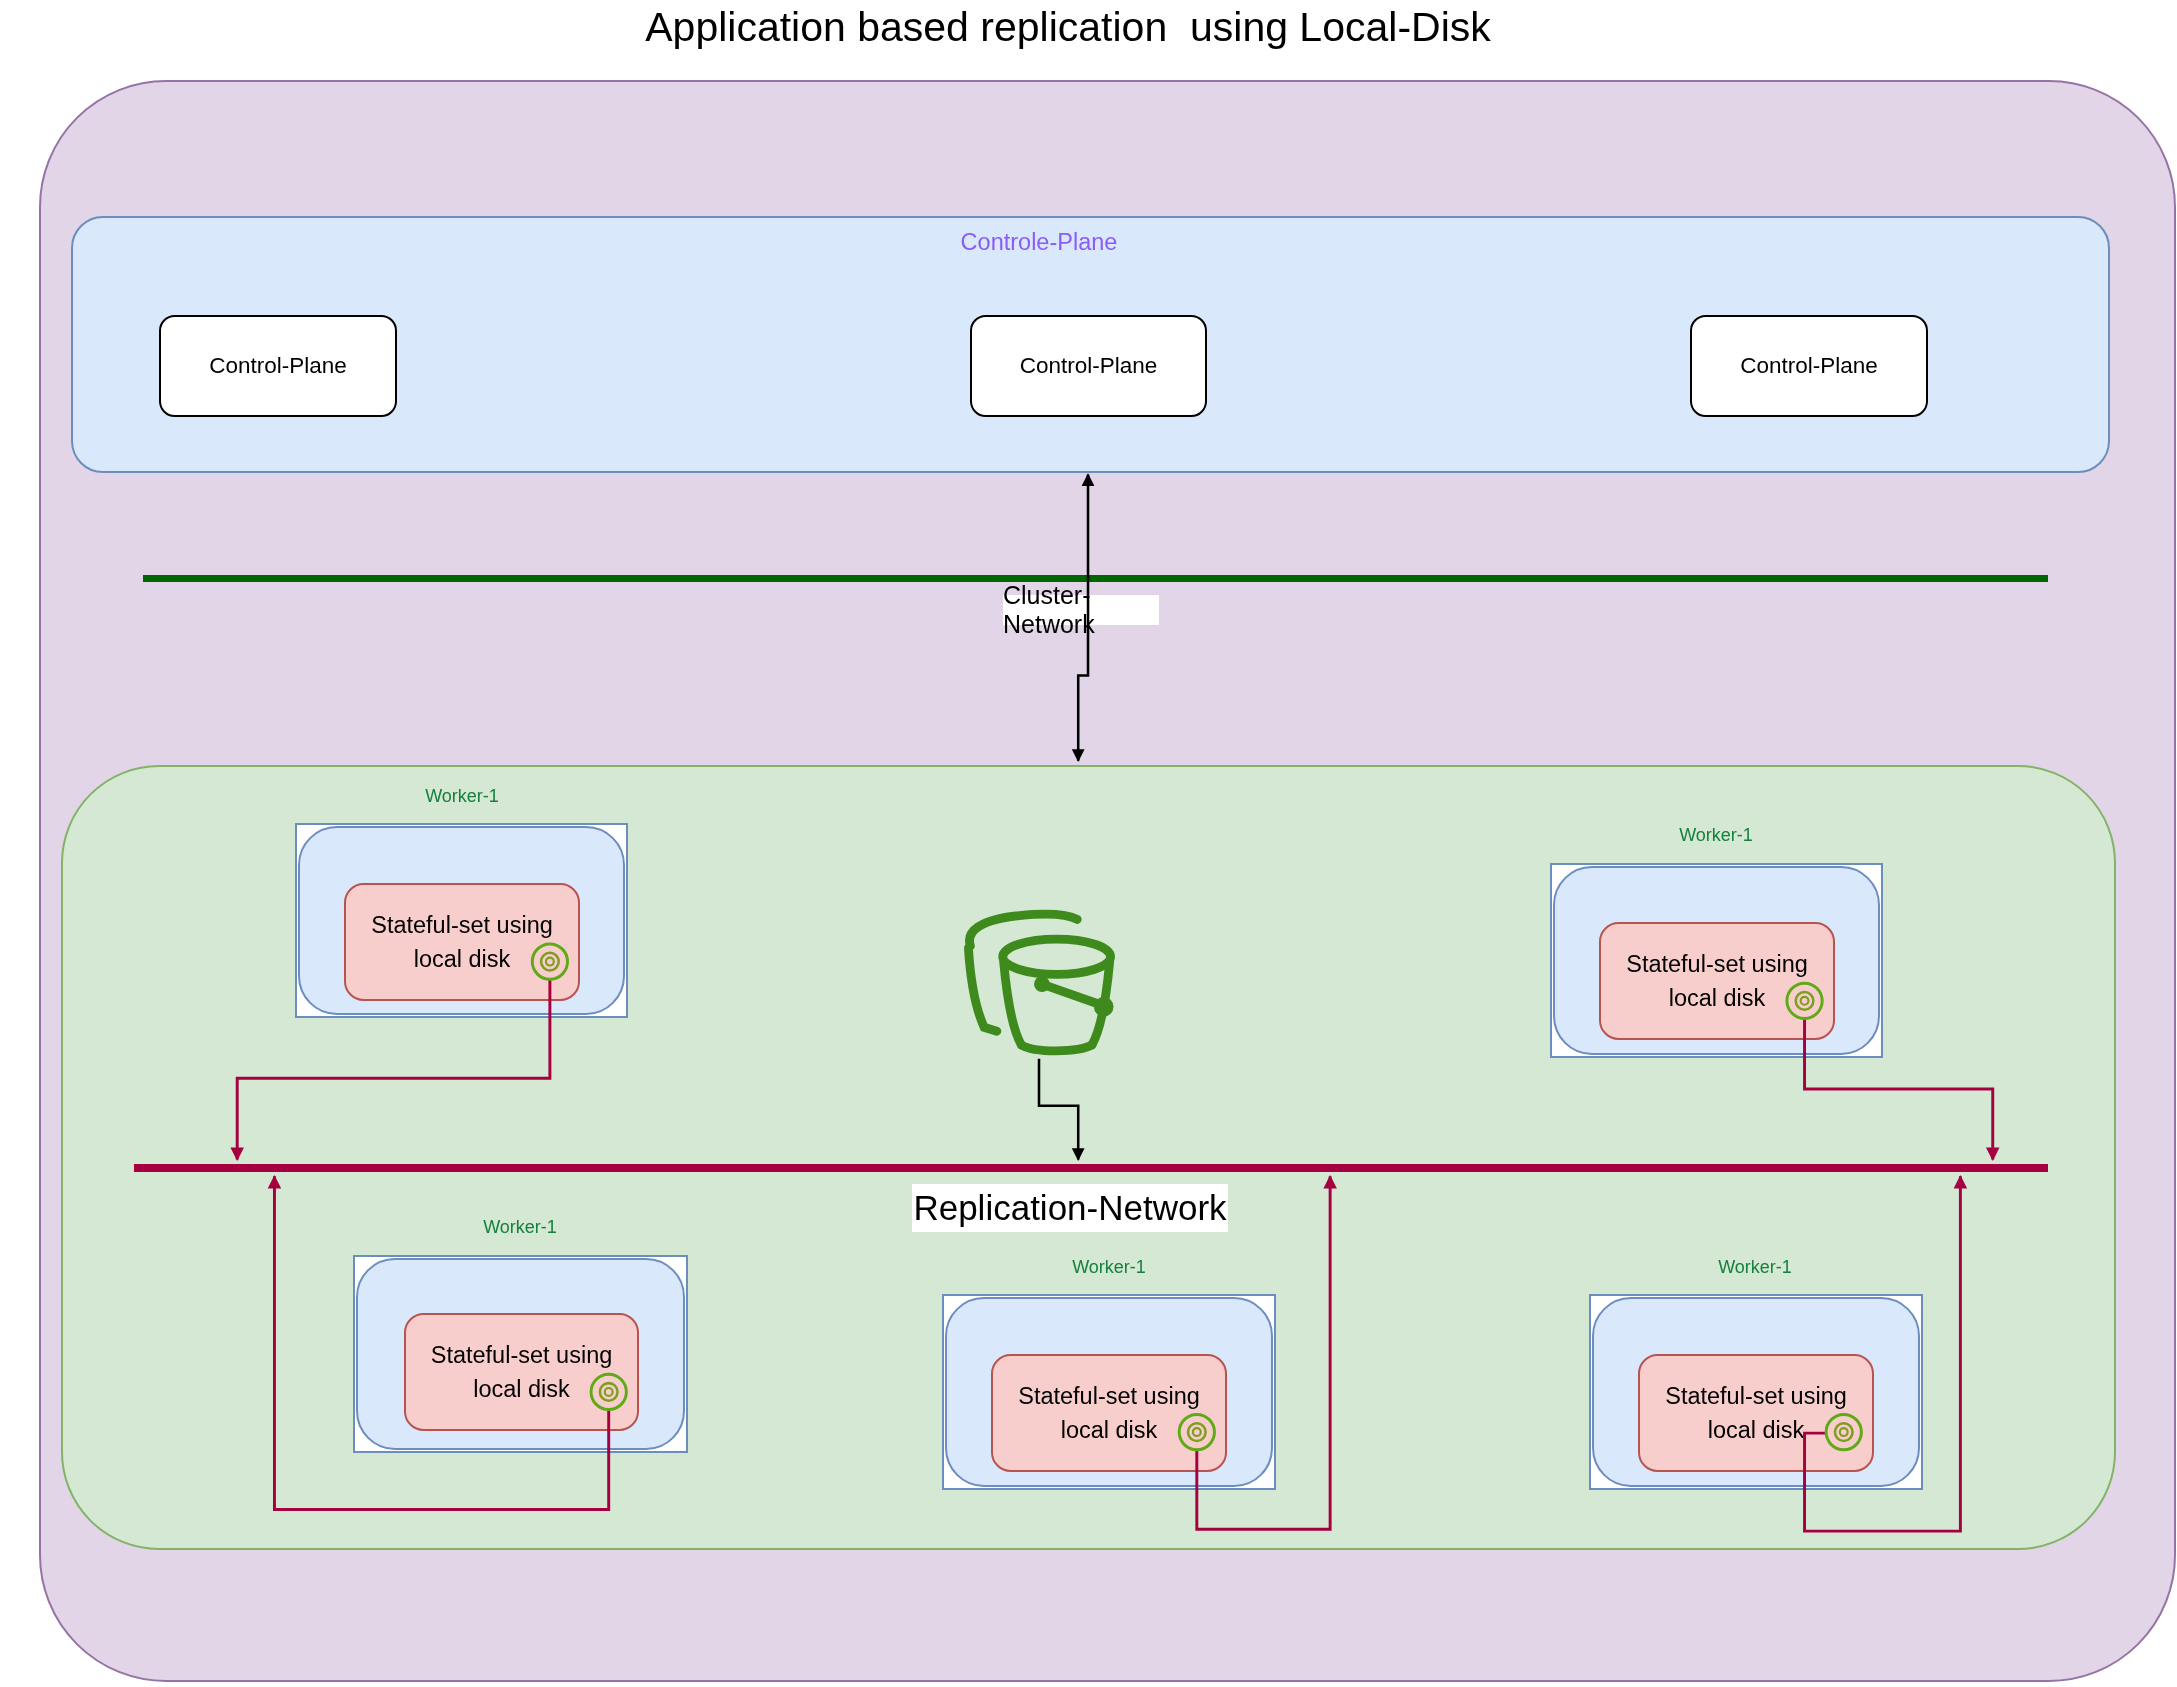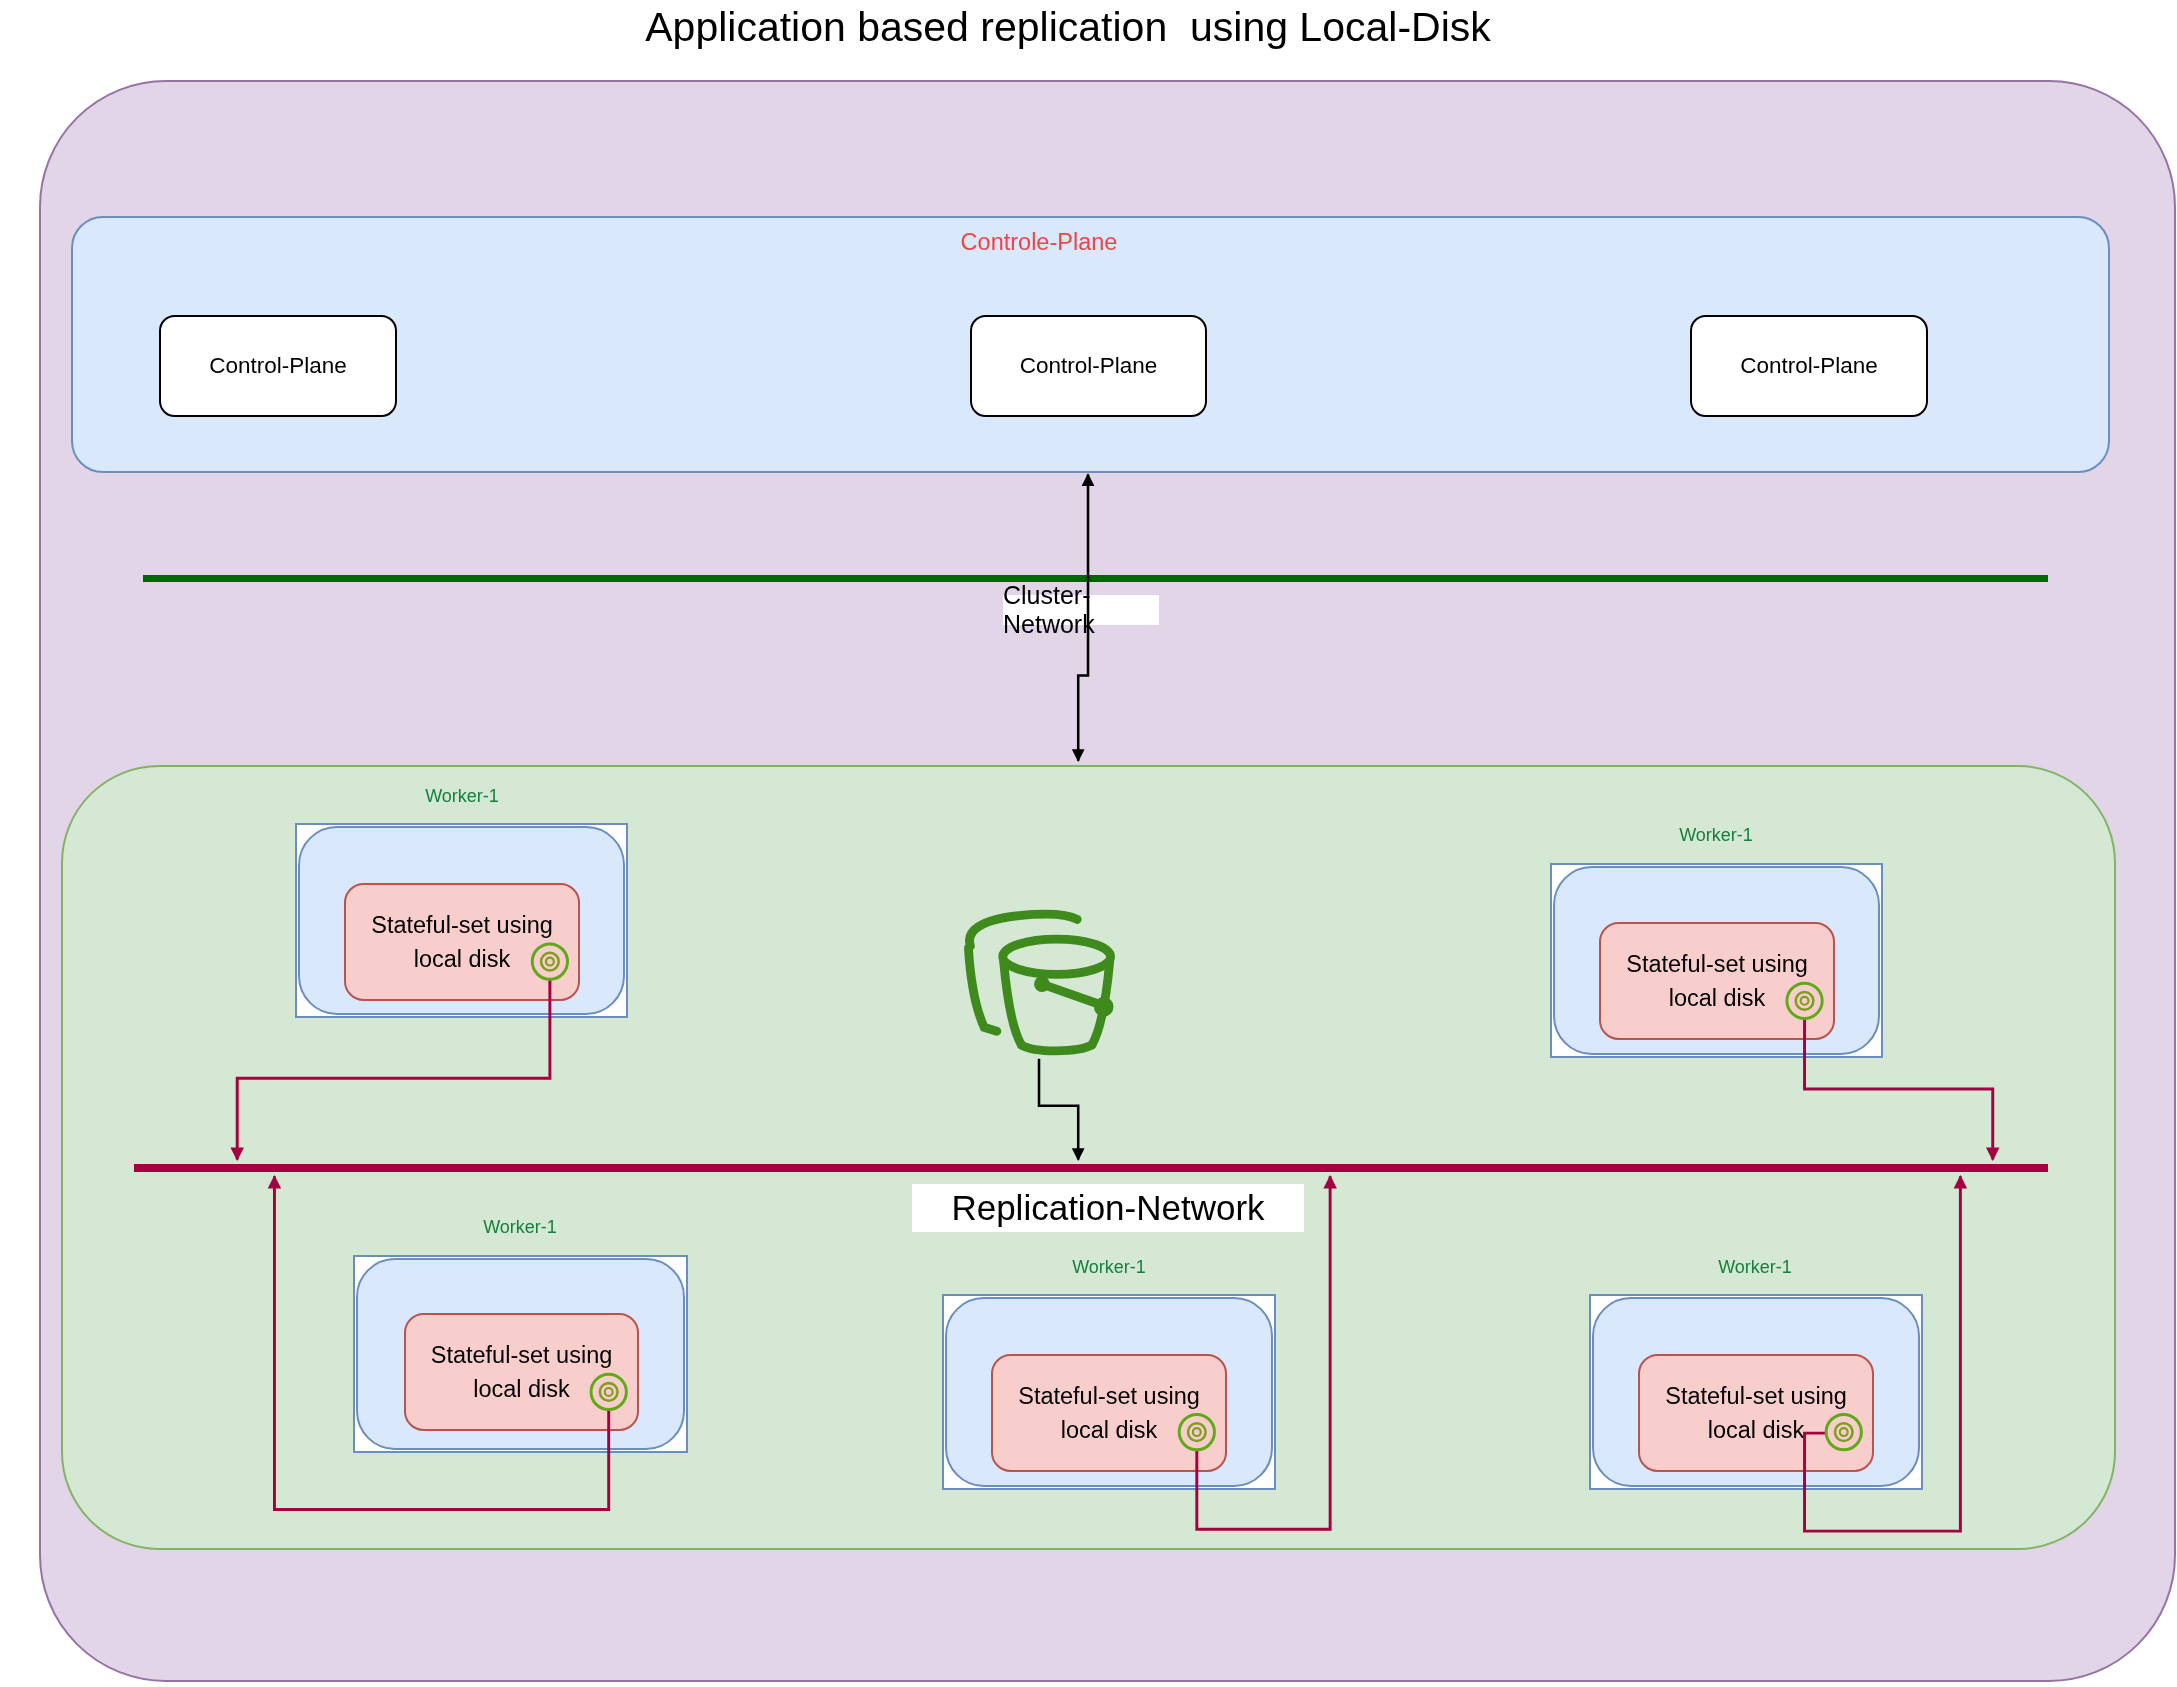--- a/index.html
+++ b/index.html
@@ -14,40 +14,40 @@
   .purple-box{
     position:absolute;left:39px;top:80px;width:2137px;height:1602px;
     background:#E1D5E7;border:2px solid #9673A6;border-radius:127px;box-sizing:border-box;
   }
   .cp-section{
     position:absolute;left:71px;top:216px;width:2039px;height:257px;
     background:#DAE8FC;border:2px solid #6C8EBF;border-radius:32px;box-sizing:border-box;
   }
   .cp-section-label{
     position:absolute;left:1039px;top:229px;transform:translateX(-50%);
-    font-size:23.5px;color:#ef4444;text-align:right;
+    font-size:23.5px;color:#8b5cf6;text-align:right;
   }
   .cp-node{
     position:absolute;top:315px;height:102px;width:238px;
     background:#ffffff;border:2.9px solid #000;border-radius:15.7px;box-sizing:border-box;
     display:flex;align-items:center;justify-content:center;font-size:22.5px;
   }
   .green-area{
     position:absolute;left:61px;top:765px;width:2055px;height:785px;
     background:#D5E8D4;border:2px solid #82B366;border-radius:98px;box-sizing:border-box;
   }
   .net-line{position:absolute;}
   .cluster-line{left:143px;top:575px;width:1905px;height:6.9px;background:#006600;}
   .replication-line{left:134px;top:1164px;width:1914px;height:7.8px;background:#A50040;}
   .chip{
     position:absolute;background:#ffffff;color:#000;
     display:flex;align-items:center;justify-content:center;
   }
   .cluster-chip{left:1003px;top:595px;width:156px;height:30px;font-size:25px;}
-  .repl-chip{left:912px;top:1184px;width:392px;height:48px;font-size:35px;}
+  .repl-chip{left:912px;top:1184px;width:316px;height:48px;font-size:35px;}
   .worker-rect{
     position:absolute;background:#ffffff;border:2px solid #6C8EBF;box-sizing:border-box;
   }
   .worker-round{
     position:absolute;inset:1px;background:#DAE8FC;border:2px solid #6C8EBF;
     border-radius:39px;box-sizing:border-box;
   }
   .worker-label{
     position:absolute;transform:translateX(-50%);font-size:18px;color:#15803d;white-space:nowrap;
   }

